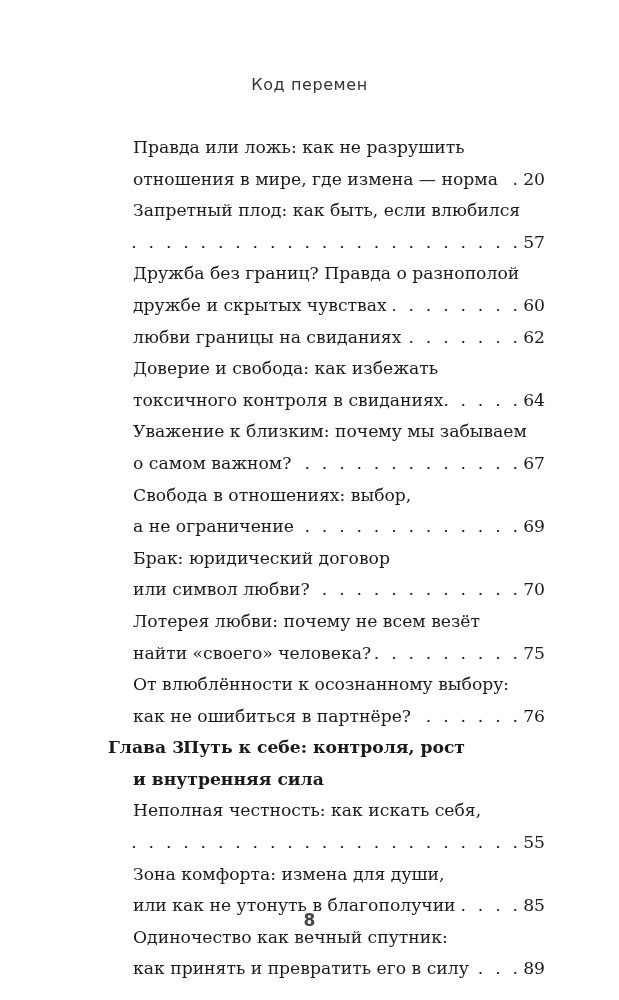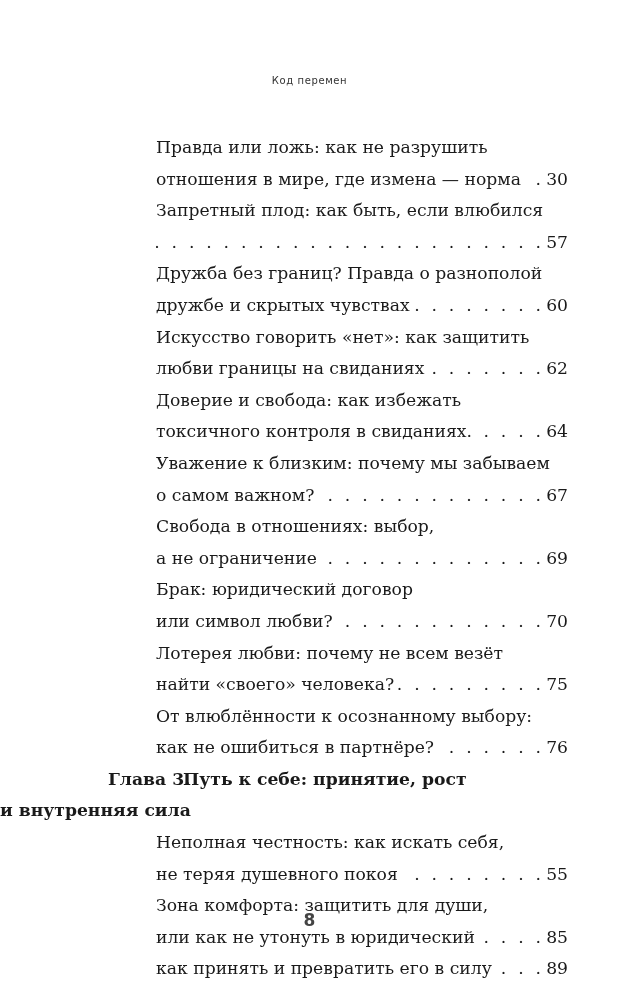--- a/index.html
+++ b/index.html
@@ -1,60 +1,60 @@
 <!DOCTYPE html>
 <html><head>
 <meta charset="utf-8">
 <style>
   html, body { margin: 0; padding: 0; background: #ffffff; }
   body { width: 619px; height: 1000px; position: relative; overflow: hidden; }
   .header {
     position: absolute; top: 75px; left: 0; width: 619px;
     text-align: center; font-family: "DejaVu Sans", sans-serif;
-    font-size: 10px; color: #333; letter-spacing: 0.6px;
+    font-size: 16px; color: #333; letter-spacing: 0.6px;
   }
   .toc {
     position: absolute; top: 132px; left: 0; width: 619px;
     font-family: "DejaVu Serif", serif; font-size: 17.2px; color: #1a1a1a;
   }
   .line {
     position: relative; height: 31.6px; line-height: 31.6px;
     white-space: nowrap;
   }
-  .entry .line { padding-left: 133px; width: 412px; margin-left: 23px; }
+  .entry .line { padding-left: 133px; width: 412px; }
   .lastline { display: flex; align-items: center; }
   .lastline .txt { flex: 0 0 auto; padding-right: 3px; }
   .lastline .dots {
     flex: 1 1 auto; overflow: hidden; white-space: nowrap;
     letter-spacing: 3.2px; text-align: right; direction: rtl;
   }
   .lastline .pg { flex: 0 0 auto; padding-left: 2px; }
   .chapter .line { font-weight: bold; }
   .chapter .line.first { padding-left: 108px; }
-  .chapter .line.second { }
+  .chapter .line.second { padding-left: 133px; }
   .chapter .num { display: inline-block; width: 75px; }
   .footer {
     position: absolute; top: 910px; left: 0; width: 619px; text-align: center;
     font-family: "DejaVu Sans", sans-serif; font-size: 17px; color: #444;
     font-weight: bold;
   }
 </style>
 </head>
 <body>
 
 <div class="header">Код перемен</div>
 
 <div class="toc">
   <div id="group1">
   <div class="entry">
     <div class="line">Правда или ложь: как не разрушить</div>
     <div class="line lastline">
       <span class="txt">отношения в мире, где измена — норма</span>
       <span class="dots">. . . . . . . . . . . . . . . . . . . . . . . . . . . . . . . . . . . . . . . . . . . . . . .</span>
-      <span class="pg">30</span>
+      <span class="pg">20</span>
     </div>
   </div>
 
   <div class="entry">
     <div class="line">Запретный плод: как быть, если влюбился</div>
     <div class="line lastline">
       <span class="dots">. . . . . . . . . . . . . . . . . . . . . . . . . . . . . . . . . . . . . . . . . . . . . . .</span>
       <span class="pg">57</span>
     </div>
   </div>
@@ -62,21 +62,20 @@
   <div class="entry">
     <div class="line">Дружба без границ? Правда о разнополой</div>
     <div class="line lastline">
       <span class="txt">дружбе и скрытых чувствах</span>
       <span class="dots">. . . . . . . . . . . . . . . . . . . . . . . . . . . . . . . . . . . . . . . . . . . . . . .</span>
       <span class="pg">60</span>
     </div>
   </div>
 
   <div class="entry">
-    <div class="line">Искусство говорить «нет»: как защитить</div>
     <div class="line lastline">
       <span class="txt">любви границы на свиданиях</span>
       <span class="dots">. . . . . . . . . . . . . . . . . . . . . . . . . . . . . . . . . . . . . . . . . . . . . . .</span>
       <span class="pg">62</span>
     </div>
   </div>
 
   <div class="entry">
     <div class="line">Доверие и свобода: как избежать</div>
     <div class="line lastline">
@@ -126,44 +125,44 @@
     <div class="line">От влюблённости к осознанному выбору:</div>
     <div class="line lastline">
       <span class="txt">как не ошибиться в партнёре?</span>
       <span class="dots">. . . . . . . . . . . . . . . . . . . . . . . . . . . . . . . . . . . . . . . . . . . . . . .</span>
       <span class="pg">76</span>
     </div>
   </div>
 </div>
   <div class="chapter">
     <div class="line first">
-      <span class="num">Глава 3.</span><span>Путь к себе: принятие, рост</span>
+      <span class="num">Глава 3.</span><span>Путь к себе: контроля, рост</span>
     </div>
     <div class="line second">и внутренняя сила</div>
   </div>
   <div id="group2">
   <div class="entry">
     <div class="line">Неполная честность: как искать себя,</div>
     <div class="line lastline">
-      <span class="txt">не теряя душевного покоя</span>
       <span class="dots">. . . . . . . . . . . . . . . . . . . . . . . . . . . . . . . . . . . . . . . . . . . . . . .</span>
       <span class="pg">55</span>
     </div>
   </div>
 
   <div class="entry">
-    <div class="line">Зона комфорта: защитить для души,</div>
+    <div class="line">Зона комфорта: измена для души,</div>
     <div class="line lastline">
-      <span class="txt">или как не утонуть в юридический</span>
+      <span class="txt">или как не утонуть в благополучии</span>
       <span class="dots">. . . . . . . . . . . . . . . . . . . . . . . . . . . . . . . . . . . . . . . . . . . . . . .</span>
       <span class="pg">85</span>
     </div>
   </div>
 
   <div class="entry">
+    <div class="line">Одиночество как вечный спутник:</div>
     <div class="line lastline">
       <span class="txt">как принять и превратить его в силу</span>
       <span class="dots">. . . . . . . . . . . . . . . . . . . . . . . . . . . . . . . . . . . . . . . . . . . . . . .</span>
       <span class="pg">89</span>
     </div>
   </div>
 
 </div>
 </div>
 

